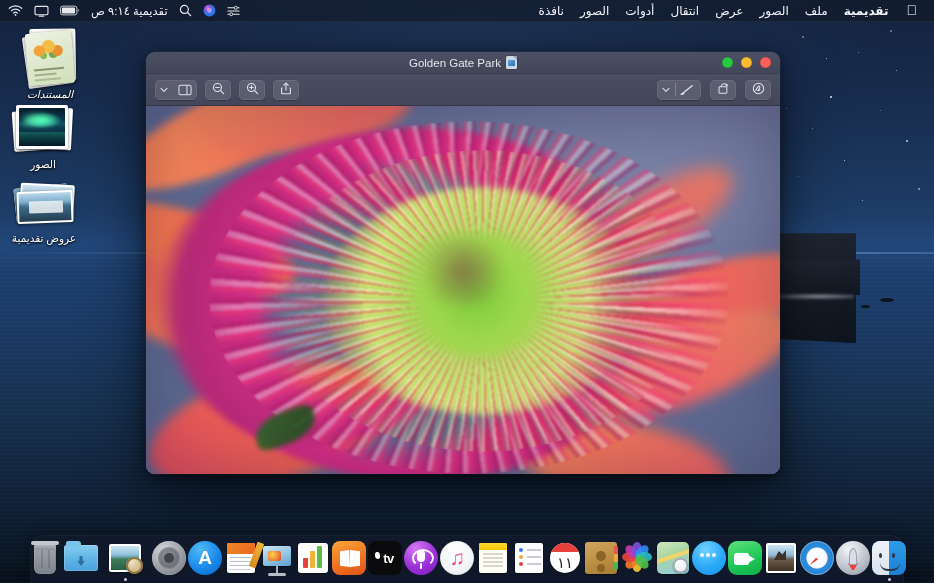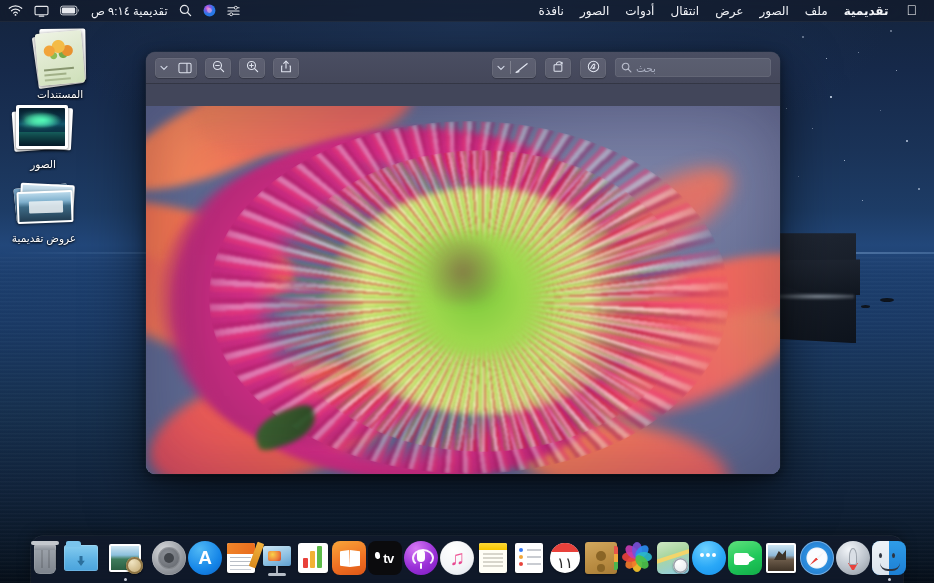--- a/index.html
+++ b/index.html
@@ -628,21 +628,21 @@
             <path d="M1 6.5h12"></path>
             <path d="M1 10h12"></path>
           </g>
         <circle cx="9.5" cy="3" r="1.6" fill="#111827" stroke="#f2f4f8" stroke-width="1"></circle>
         <circle cx="4.5" cy="10" r="1.6" fill="#111827" stroke="#f2f4f8" stroke-width="1"></circle>
         </svg>
     </span>
   </div>
 </div>
 
-<div class="desk-icon" style="left:12px; top:28px;">
+<div class="desk-icon" style="left:2px; top:28px;font-style:italic;">
   <div class="glyph">
     <div class="docstack">
       <div class="sheet s2"></div>
         <div class="sheet s3"></div>
       <div class="cover">
           <div class="fruit"></div>
           <div class="tl"></div>
           <div class="tl2"></div>
           <div class="tl3"></div>
         </div>
@@ -676,31 +676,33 @@
       <div class="sl q3">
           <div class="im"></div>
         </div>
     </div>
   </div>
   <div class="dname">عروض تقديمية</div>
 </div>
 
 <div id="window">
 
+  <div id="titlebar">
+    <div id="title-wrap">
+      <span id="win-title">Golden Gate Park</span>
+      <span class="doc-badge"></span>
+    </div>
+    <div id="traffic">
+      <span class="tl-dot" style="background:#28c840"></span>
+      <span class="tl-dot" style="background:#febc2e"></span>
+      <span class="tl-dot" style="background:#ff5f57"></span>
+    </div>
+  </div>
 
   <div id="toolbar">
-    <div id="search-field">
-      <span class="ph">بحث</span>
-      <span>
-        <svg width="11" height="11" viewBox="0 0 12 12">
-            <circle cx="5" cy="5" r="3.6" fill="none" stroke="#b9bdcc" stroke-width="1.2"></circle>
-            <path d="M7.8 7.8l3 3" stroke="#b9bdcc" stroke-width="1.3" stroke-linecap="round"></path>
-          </svg>
-      </span>
-    </div>
 
     <div class="tb-btn">
       <span>
         <svg width="13" height="13" viewBox="0 0 14 14">
             <circle cx="7" cy="7" r="5.6" fill="none" stroke="#dfe3ee" stroke-width="1.1"></circle>
         <path d="M4 9.2c1.6-3.8 3.2-5.2 4.2-4.6.9.5-.4 3-1.9 4.3-.6.5.3.8 2.3-.5" fill="none" stroke="#dfe3ee" stroke-width="1.1" stroke-linecap="round"></path>
           </svg>
       </span>
     </div>
 

